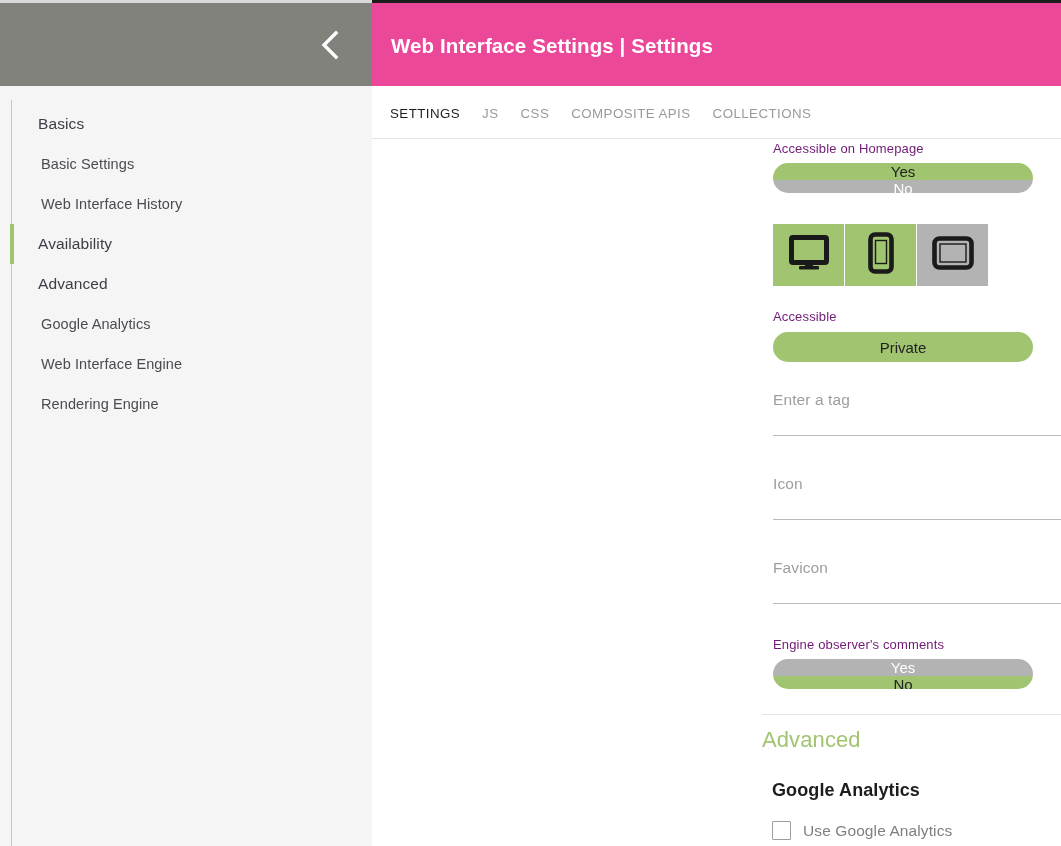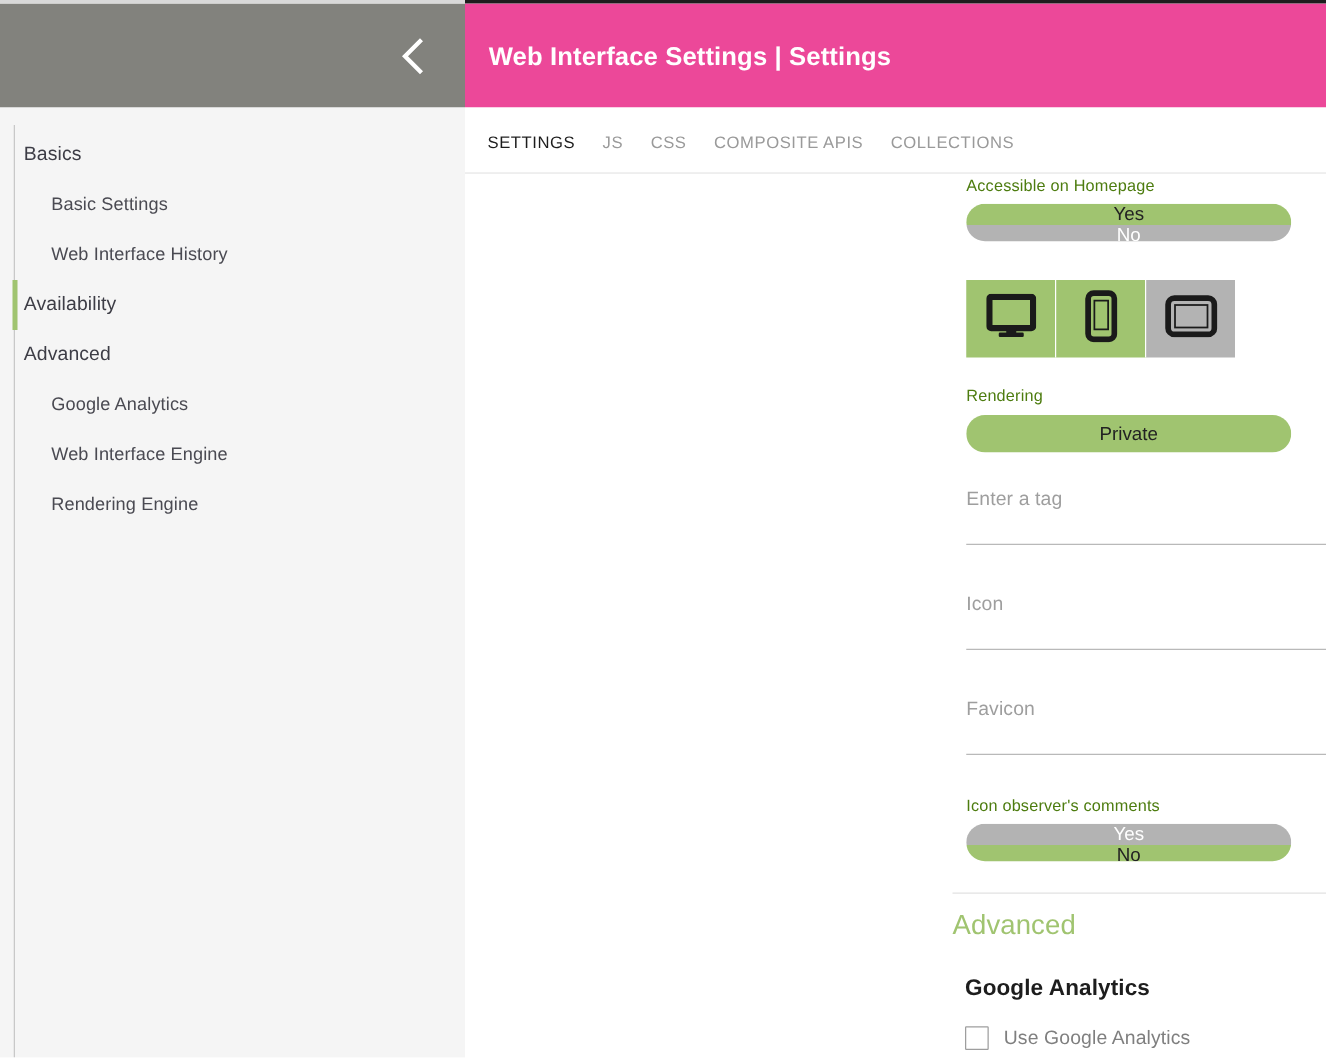--- a/index.html
+++ b/index.html
@@ -27,21 +27,21 @@
     background:#f5f5f5;
   }
   #sidebar-rail{position:absolute;left:11px;top:14px;width:1px;height:746px;background:#c8c8c8;}
   .nav-item{
     position:absolute;left:0;width:372px;height:40px;
     display:flex;align-items:center;cursor:pointer;
   }
   .nav-item .bar{position:absolute;left:10px;top:0;width:4px;height:40px;background:transparent;}
   .nav-item.active .bar{background:#a0c470;}
   .nav-label{color:#3d3d46;font-size:15.5px;letter-spacing:0.1px;}
-  .nav-item.lvl0 .nav-label{padding-left:19px;font-size:15.5px;}
+  .nav-item.lvl0 .nav-label{padding-left:38px;font-size:15.5px;}
   .nav-item.lvl1 .nav-label{padding-left:41px;font-size:14.5px;color:#4a4a52;}
 
   
   #right-panel{position:absolute;left:372px;top:3px;width:689px;height:843px;background:#ffffff;}
   #title-bar{position:absolute;left:0;top:0;width:689px;height:83px;background:#ec4899;}
   #page-title{
     position:absolute;left:19px;top:31px;color:#ffffff;
     font-size:20.5px;font-weight:bold;letter-spacing:0.1px;white-space:nowrap;
   }
   #tabs{
@@ -54,21 +54,21 @@
     font-size:13.3px;letter-spacing:0.45px;color:#9a9a9a;cursor:pointer;white-space:nowrap;
   }
   .tab.active{color:#1d1d1d;font-weight:normal;}
   .tab.active:after{
     content:"";position:absolute;left:0;bottom:0;width:100%;height:3px;background:#1d1d1d;
   }
 
   
   #content{position:absolute;left:0;top:136px;width:689px;height:707px;background:#fff;overflow:hidden;}
   .field-label{
-    font-size:13px;color:#4d7c0f;letter-spacing:0.15px;
+    font-size:13px;color:#701a75;letter-spacing:0.15px;
   }
   
   .toggle{
     width:260px;height:30px;border-radius:15px;overflow:hidden;display:flex;cursor:pointer;flex-direction:column;
   }
   .toggle .half{
     flex:1;display:flex;align-items:center;justify-content:center;
     font-size:15px;
   }
   .half.on{background:#a0c470;color:#222222;}
@@ -206,21 +206,21 @@
       <div class="device-btn unsel">
         <span>
           <svg width="42" height="34" viewBox="0 0 42 34">
             <rect x="2.5" y="2.5" width="37" height="29" rx="5" fill="none" stroke="#1a1a1a" stroke-width="4.6"></rect>
             <rect x="8" y="8" width="26" height="18" fill="none" stroke="#1a1a1a" stroke-width="1.4"></rect>
           </svg>
         </span>
       </div>
     </div>
 
-    <div style="position:absolute;left:401px;top:170px;" class="field-label">Rendering</div>
+    <div style="position:absolute;left:401px;top:170px;" class="field-label">Accessible</div>
 
     <div class="toggle" style="position:absolute;left:401px;top:193px;">
       <div class="half on">Private</div>
     </div>
 
     <div class="text-field" style="position:absolute;left:401px;top:252px;">
       <div class="placeholder">Enter a tag</div>
       <div class="underline" style="margin-top:26px;"></div>
     </div>
 
@@ -229,21 +229,21 @@
       <div class="underline" style="margin-top:26px;"></div>
 
     </div>
 
     <div class="text-field" style="position:absolute;left:401px;top:420px;">
       <div class="placeholder">Favicon</div>
       <div class="underline" style="margin-top:26px;"></div>
 
     </div>
 
-    <div style="position:absolute;left:401px;top:498px;" class="field-label">Icon observer's comments</div>
+    <div style="position:absolute;left:401px;top:498px;" class="field-label">Engine observer's comments</div>
 
     <div class="toggle" style="position:absolute;left:401px;top:520px;">
       <div class="half off">Yes</div>
       <div class="half on">No</div>
     </div>
 
     <div class="divider" style="position:absolute;left:390px;top:575px;"></div>
 
     <div id="advanced-title" style="position:absolute;left:390px;top:588px;">Advanced</div>
 

